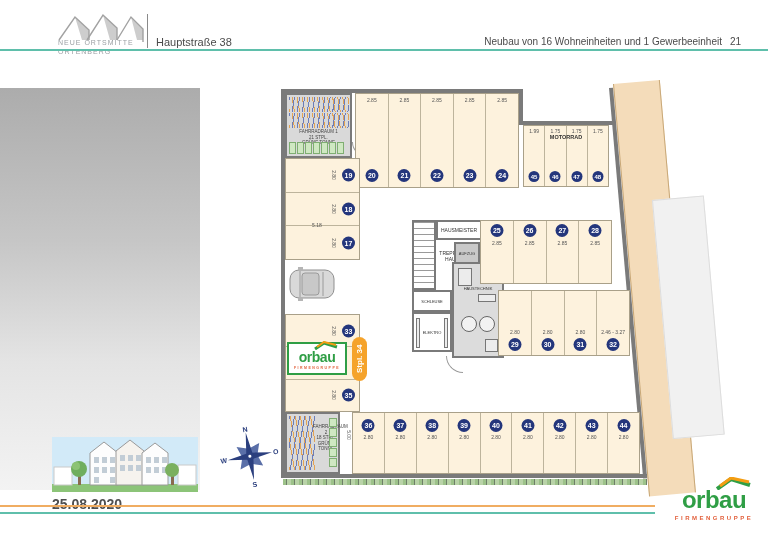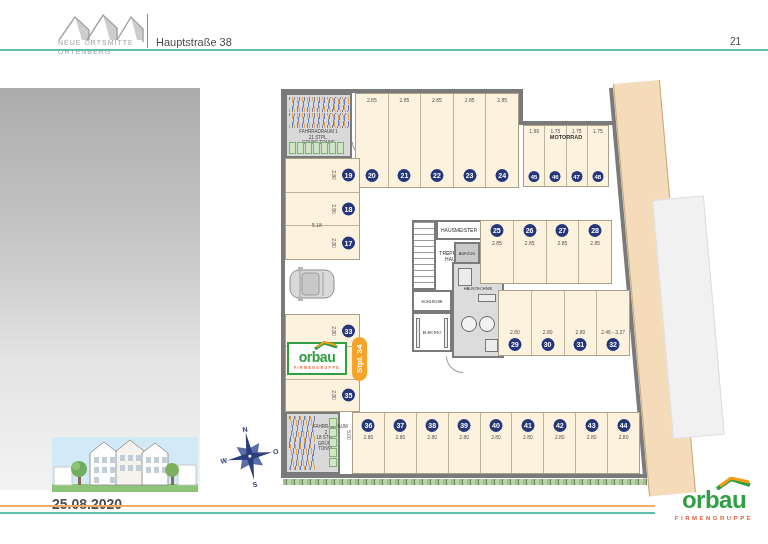--- a/index.html
+++ b/index.html
@@ -91,20 +91,21 @@
     <polygon points="74,5 86,17 86,28 80,28" fill="#cdcdcd"></polygon>
     <polyline points="60,28 74,5 86,17 86,30" fill="none" stroke="#a2a2a2" stroke-width="1.4"></polyline>
   </svg>
   <div class="abs hdr-logo-text" style="left:58px;top:38px;">
     <div>NEUE ORTSMITTE</div>
     <div>ORTENBERG</div>
   </div>
   <div class="abs teal-rule" style="left:0;top:49px;width:768px;"></div>
   <div class="abs vdiv" style="left:147px;top:14px;height:34px;"></div>
   <div class="abs hdr-address" style="left:156px;top:36px;">Hauptstraße 38</div>
+  <div class="abs hdr-sub" style="right:46px;top:36px;">Neubau von 16 Wohneinheiten und 1 Gewerbeeinheit</div>
   <div class="abs hdr-sub" style="right:27px;top:36px;">21</div>
 
   <div id="left-panel" class="abs"></div>
 
   <svg class="abs" style="left:52px;top:437px;" width="146" height="55" viewBox="0 0 146 55">
     <rect x="0" y="0" width="146" height="55" fill="#d2eaf8"></rect>
     <rect x="0" y="47" width="146" height="8" fill="#8cc478"></rect>
     <rect x="2" y="30" width="18" height="18" fill="#ffffff" stroke="#c9c9c9"></rect>
     <rect x="126" y="28" width="18" height="20" fill="#ffffff" stroke="#c9c9c9"></rect>
 

